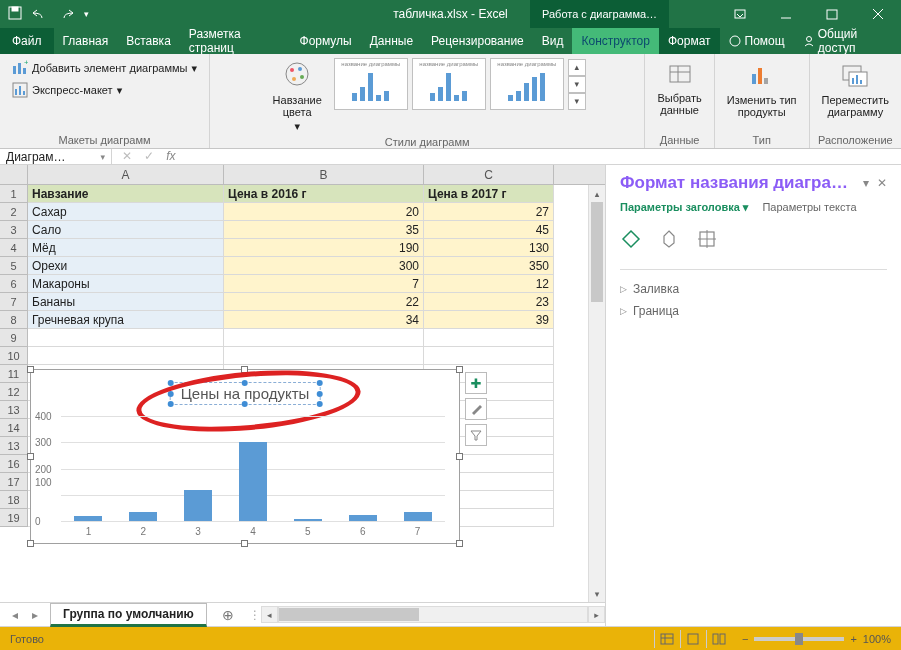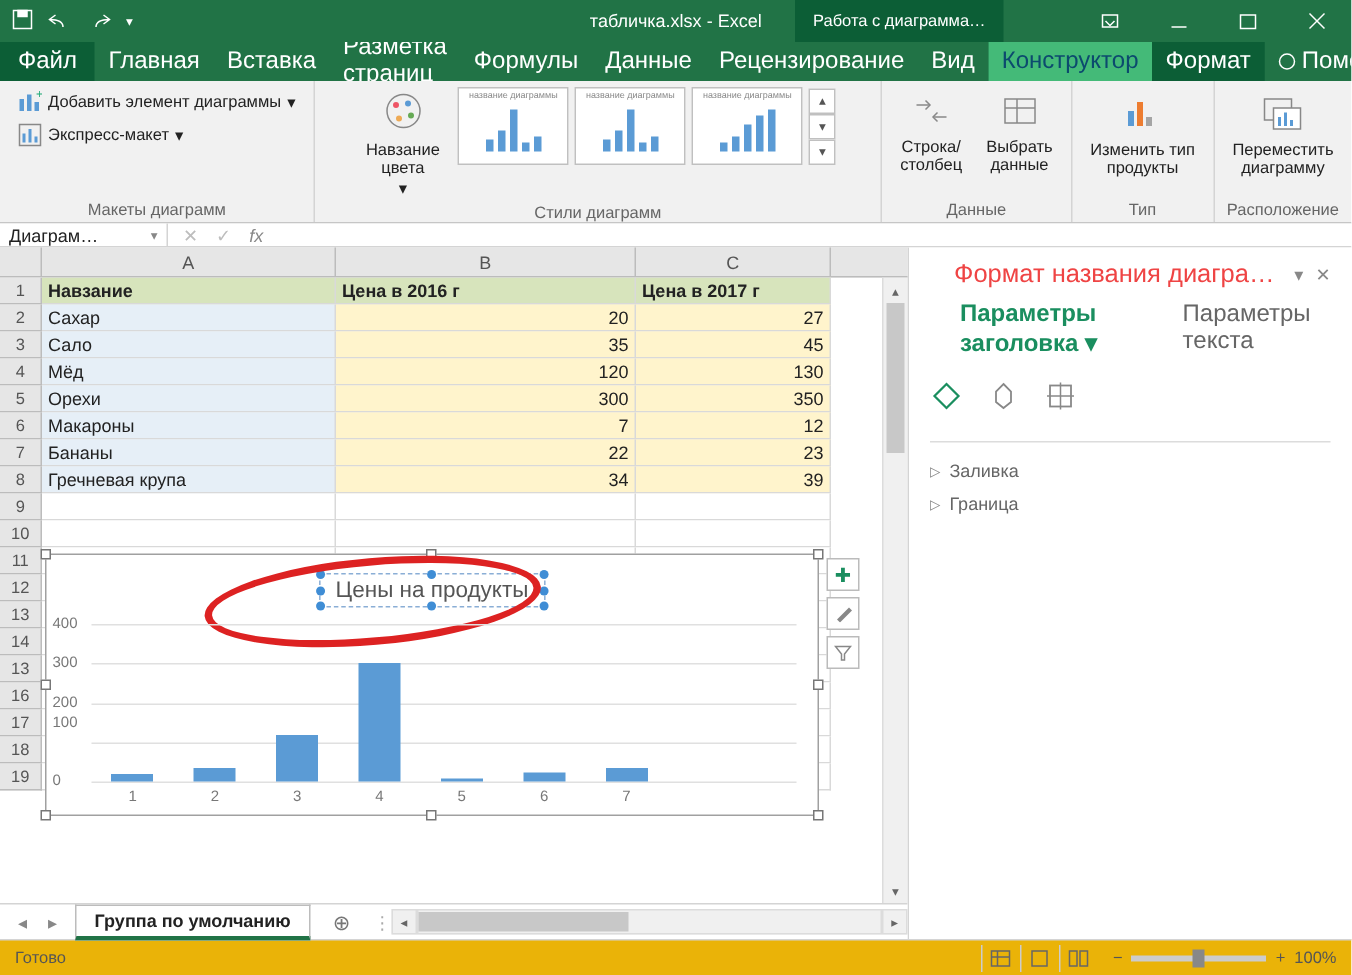--- a/index.html
+++ b/index.html
@@ -58,21 +58,21 @@
   }
   .winbtns { position:absolute; right:0; top:0; display:flex; }
   .winbtns div { width:46px; height:28px; display:flex; align-items:center; justify-content:center;}
   .winbtns svg { stroke:#fff; fill:none; stroke-width:1;}
 
   
   .tabs {
     height:26px;
     background: var(--excel-green);
     display:flex; align-items:stretch;
-    color:#fff; font-size:16px;
+    color:#fff; font-size:12px;
   }
   .tab { padding:0 9px; display:flex; align-items:center; cursor:default;}
   .tab.file { background: var(--green-dark); padding:0 12px;}
   .tab.active-context { background: var(--green-tab); color:#0c4a6e;}
   .tab.share, .tab.help { display:flex; gap:4px; align-items:center;}
   .tabs-sep-context { background: var(--green-dark); display:flex; }
   .tabs-spacer { flex:1;}
 
   
   .ribbon {
@@ -102,21 +102,21 @@
   }
   .style-item .mini-title { font-size:6px; color:#888; margin-top:2px;}
   .style-item .bars { display:flex; align-items:flex-end; gap:3px; height:30px; margin-top:4px;}
   .style-item .bars span { width:5px; background:#5b9bd5;}
   .style-scroll { width:18px; display:flex; flex-direction:column;}
   .style-scroll div { height:17px; border:1px solid #c0c0c0; background:#fff; display:flex;align-items:center;justify-content:center; font-size:9px; color:#555;}
 
   
   .formulabar {
     height:16px; border-bottom:1px solid #d4d4d4;
-    display:flex; align-items:flex-end; background:#fff;
+    display:flex; align-items:flex-start; background:#fff;
     font-size:12px;
   }
   .namebox { width:112px; border-right:1px solid #d4d4d4; height:100%; display:flex; align-items:center; padding:0 6px; justify-content:space-between;}
   .fx-btns { display:flex; align-items:center; gap:12px; padding:0 10px; color:#bdbdbd;}
   .fx-label { font-style:italic; color:#888; }
   .formula-input { flex:1; padding:0 6px;}
 
   
   .main {
     flex:1; display:flex; min-height:0;
@@ -134,21 +134,21 @@
   .cell { border-right:1px solid var(--cell-border); border-bottom:1px solid var(--cell-border); display:flex; align-items:center; padding:0 4px; font-size:12px; background:#fff;}
   .cell.num { justify-content:flex-end;}
   .head-green { background:var(--sheet-header-green); font-weight:bold;}
   .head-green.cB,.head-green.cC{ justify-content:flex-start;}
   .yellow { background:var(--sheet-yellow);}
   .cell.hl { background:#e6eff7;}
 
   
   .chartobj {
     position:absolute; left:30px; top:184px;
-    width:516px; height:175px;
+    width:430px; height:175px;
     border:1px solid #a0a0a0; background:#fff;
   }
   .handle { position:absolute; width:7px;height:7px;border:1px solid #777;background:#fff;}
   .handle.tl{left:-4px;top:-4px;} .handle.tm{left:50%;top:-4px;margin-left:-4px;}
   .handle.tr{right:-4px;top:-4px;} .handle.ml{left:-4px;top:50%;margin-top:-4px;}
   .handle.mr{right:-4px;top:50%;margin-top:-4px;} .handle.bl{left:-4px;bottom:-4px;}
   .handle.bm{left:50%;bottom:-4px;margin-left:-4px;} .handle.br{right:-4px;bottom:-4px;}
   .chart-title-box {
     position:absolute; top:12px; left:50%; transform:translateX(-50%);
     border:1px dashed #8aaed6; padding:2px 10px;
@@ -208,22 +208,22 @@
   .hscroll .thumb{position:absolute; left:0; width:140px; top:1px; bottom:1px; background:#c8c8c8;}
   .hscroll .arrow{width:17px;height:17px;background:#f0f0f0;border:1px solid #dcdcdc;display:flex;align-items:center;justify-content:center;font-size:9px;color:#666;}
 
   
   .taskpane {
     width:296px; border-left:1px solid #d4d4d4;
     background:#fff; display:flex; flex-direction:column;
     padding:8px 14px;
   }
   .tp-head { display:flex; justify-content:space-between; align-items:center;}
-  .tp-title { color:#ef4444; font-size:17px; font-weight:400; white-space:nowrap; overflow:hidden; text-overflow:ellipsis; max-width:240px;margin-left:16px;}
-  .tp-tabs { display:flex; gap:14px; margin-top:8px; color:var(--task-green); font-size:16px;margin-left:20px;}
+  .tp-title { color:#8b5cf6; font-size:17px; font-weight:700; white-space:nowrap; overflow:hidden; text-overflow:ellipsis; max-width:240px;}
+  .tp-tabs { display:flex; gap:14px; margin-top:8px; color:var(--task-green); font-size:11px;}
   .tp-tabs .active{ font-weight:bold; border-bottom:0;}
   .tp-icons { display:flex; gap:16px; margin:14px 0 10px; }
   .tp-icons svg { stroke:#888; fill:none;}
   .tp-icons .sel svg{ stroke:var(--task-green);}
   .tp-sep { border-top:1px solid #dcdcdc; margin:6px 0 8px;}
   .tp-exp { display:flex; align-items:center; gap:6px; color:#666; font-size:12px; padding:4px 0;}
   .tp-exp .tri { font-size:9px; color:#888;}
 
   
   .statusbar {
@@ -393,27 +393,20 @@
         </div>
       </div>
     </div>
     <div class="caption">Стили диаграмм</div>
   </div>
 
   <div class="rgroup">
     <div class="body">
       <div class="bigbtn">
         <svg width="28" height="28">
-            <path d="M4 10 L12 10 M10 7 L13 10 L10 13 M24 18 L16 18 M18 15 L15 18 L18 21" stroke="#888" fill="none"></path>
-          </svg>
-        <span style="white-space:pre;">Строка/
-столбец</span>
-      </div>
-      <div class="bigbtn">
-        <svg width="28" height="28">
             <rect x="4" y="6" width="20" height="16" fill="none" stroke="#888"></rect>
             <line x1="4" y1="12" x2="24" y2="12" stroke="#888"></line>
             <line x1="12" y1="6" x2="12" y2="22" stroke="#888"></line>
           </svg>
         <span style="white-space:pre;">Выбрать
 данные</span>
       </div>
     </div>
     <div class="caption">Данные</div>
   </div>
@@ -488,21 +481,21 @@
         </div>
       <div class="row">
           <div class="rowh">3</div>
           <div class="cell colA hl">Сало</div>
           <div class="cell colB num yellow">35</div>
           <div class="cell colC num yellow">45</div>
         </div>
       <div class="row">
           <div class="rowh">4</div>
           <div class="cell colA hl">Мёд</div>
-          <div class="cell colB num yellow">120</div>
+          <div class="cell colB num yellow">190</div>
           <div class="cell colC num yellow">130</div>
         </div>
       <div class="row">
           <div class="rowh">5</div>
           <div class="cell colA hl">Орехи</div>
           <div class="cell colB num yellow">300</div>
           <div class="cell colC num yellow">350</div>
         </div>
       <div class="row">
           <div class="rowh">6</div>

